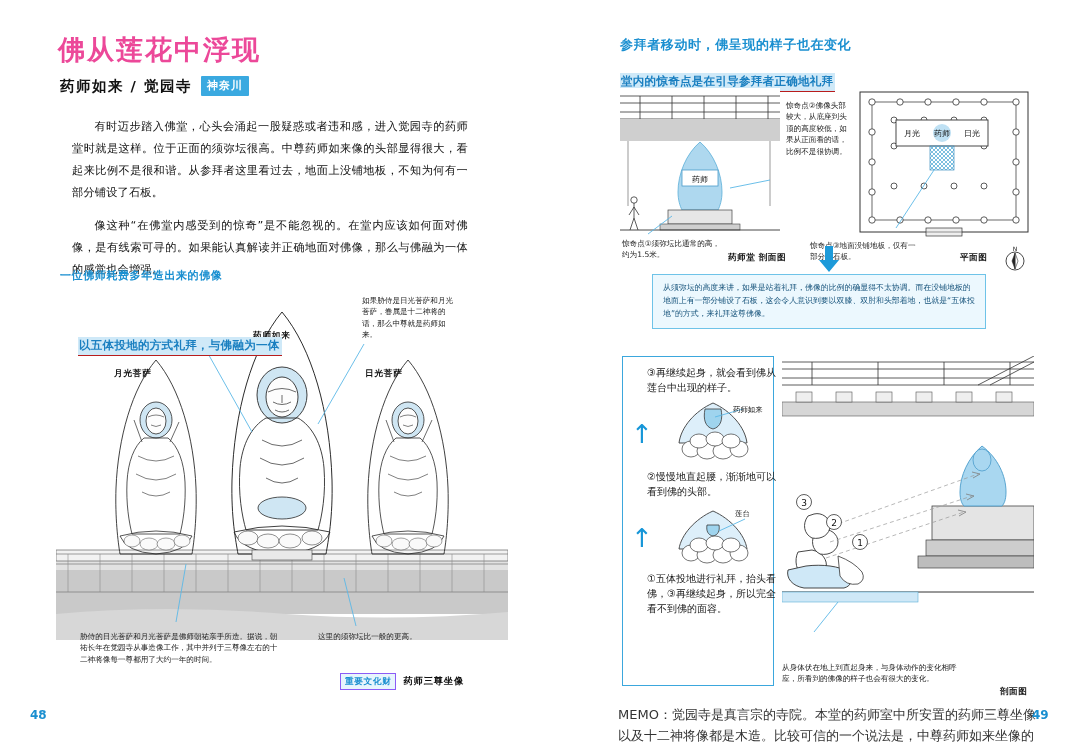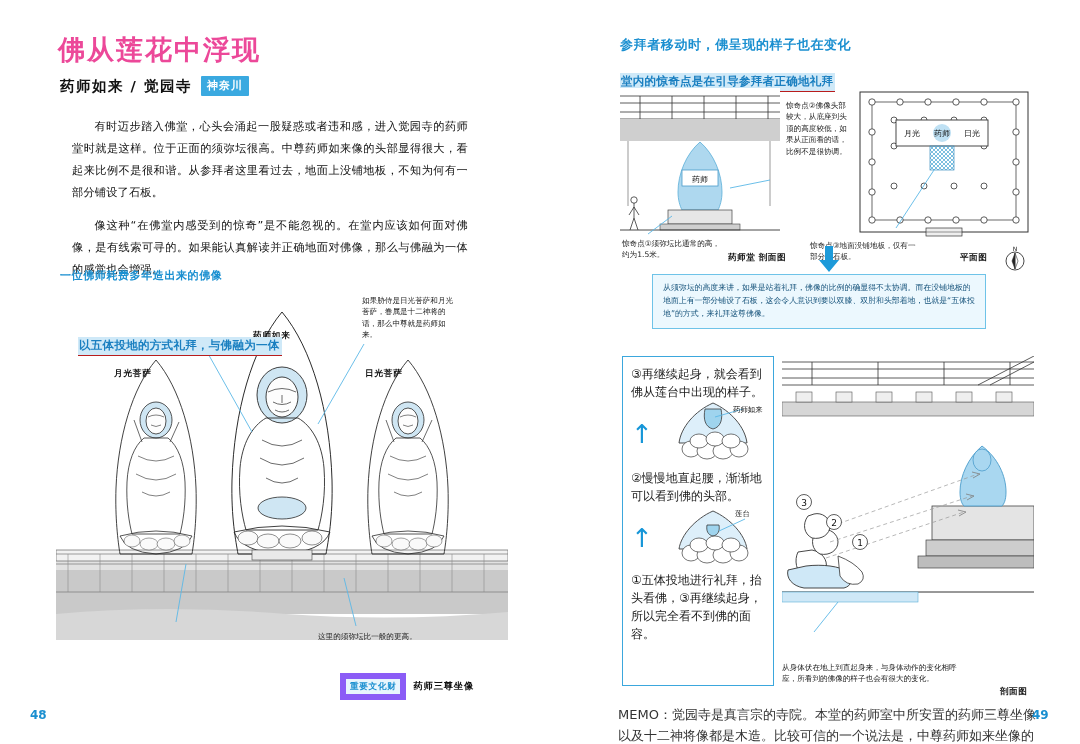--- a/index.html
+++ b/index.html
@@ -62,21 +62,21 @@
   #left-sec-head { left: 60px; top: 268px; }
   .stat-label { font-size: 8.6px; font-weight: bold; color: #111; letter-spacing: .8px;}
 
   #note-left  { left: 82px;  top: 296px; width: 130px; }
   #note-right { left: 362px; top: 295px; width: 98px; }
   #note-bl    { left: 80px;  top: 631px; width: 200px; }
   #note-br    { left: 318px; top: 631px; width: 140px; }
 
   #cult-row { left: 340px; top: 673px; display:flex; align-items:center; gap:7px;}
   #cult-badge {
-    border: 6px solid #8b5cf6; color: #1a8fd0; background: #e8f5fd;
+    border: 1px solid #8b5cf6; color: #1a8fd0; background: #e8f5fd;
     font-size: 8.6px; font-weight: bold; padding: 1.5px 4px; letter-spacing: .7px;
   }
   #cult-name { font-size: 9.3px; font-weight: bold; color: #111; letter-spacing: .8px;}
 
   
   .pageno { font-size: 12px; font-weight: bold; color: #1a8fd0; }
   #pg-left { left: 30px; top: 708px; }
   #pg-right { left: 1032px; top: 708px; }
   #r-sec1 { left: 80px; top: 36px; }
   #r-sub2 { left: 78px; top: 334px; }
@@ -96,21 +96,21 @@
     margin-left: 30px;
   }
   #bluebox .tiny2 { color: #15527a; font-size: 7.9px; line-height: 1.62; }
 
   #down-arrow { left: 818px; top: 246px; }
 
   #steps-box {
     left: 622px; top: 356px; width: 152px; height: 330px;
     border: 1.4px solid #3ba7dd; background: #fff; box-sizing: border-box;
   }
-  .step-txt { font-size: 12px; line-height: 1.5; color: #1a1a1a; }
+  .step-txt { font-size: 10px; line-height: 1.5; color: #1a1a1a; margin-left: 16px; }
   .up-arrow { color: #1696d8; }
 
   #bottom-note { left: 782px; top: 662px; width: 175px; }
   #cap-section2 { left: 1000px; top: 686px; }
 
   #memo { left: 618px; top: 704px; width: 420px; font-size: 13px; line-height: 1.62; color: #333; }
 
   
   .leader { stroke: #5bb8e6; stroke-width: .9; fill: none; }
   .ink { stroke: #2b2b2b; fill: none; }
@@ -229,20 +229,21 @@
         <path d="M300 334 L288 286"></path>
       </g>
     </svg>
 
     <div class="abs tiny2" id="note-right">如果胁侍是日光菩萨和月光菩萨，眷属是十二神将的话，那么中尊就是药师如来。</div>
 
     <div class="abs stat-label" style="left:114px; top:368px;">月光菩萨</div>
     <div class="abs stat-label" style="left:253px; top:330px;">药师如来</div>
     <div class="abs stat-label" style="left:365px; top:368px;">日光菩萨</div>
 
+    <div class="abs tiny2" id="note-bl">胁侍的日光菩萨和月光菩萨是佛师朝祐亲手所造。据说，朝祐长年在觉园寺从事造像工作，其中并列于三尊像左右的十二神将像每一尊都用了大约一年的时间。</div>
     <div class="abs tiny2" id="note-br">这里的须弥坛比一般的更高。</div>
 
     <div class="abs" id="cult-row">
       <span id="cult-badge">重要文化财</span>
       <span id="cult-name">药师三尊坐像</span>
     </div>
 
     <div class="abs pageno" id="pg-left">48</div>
   </div>
 

